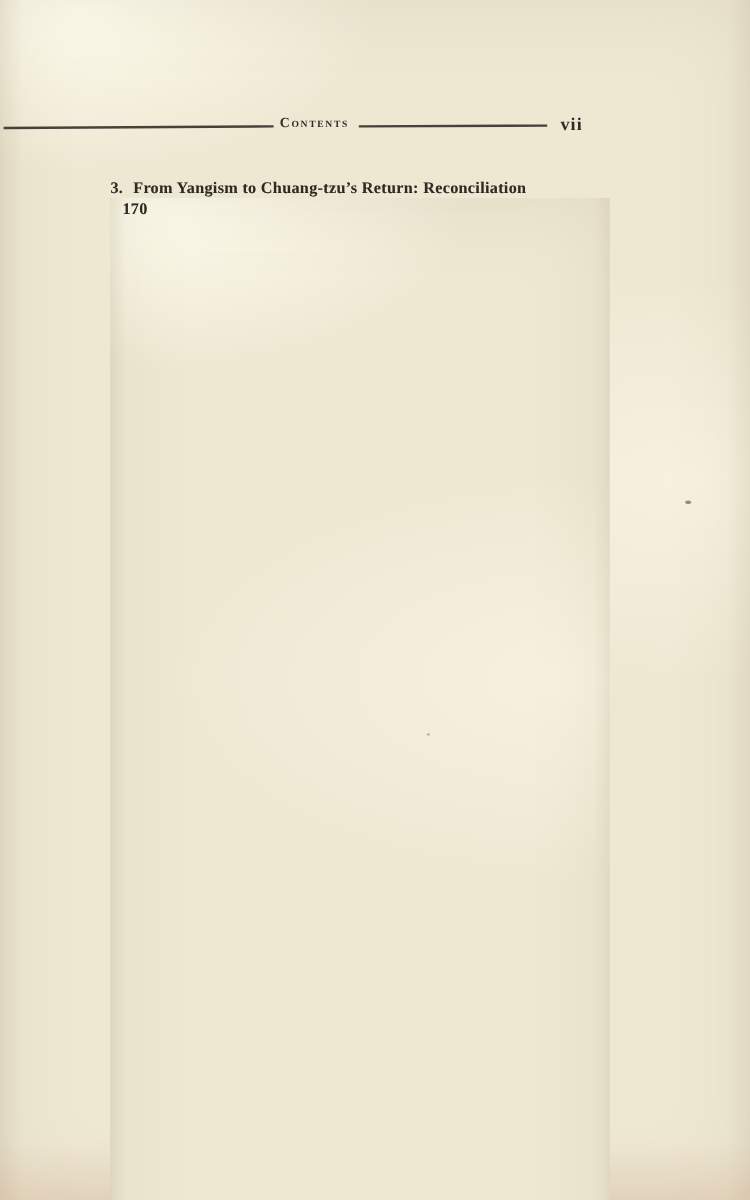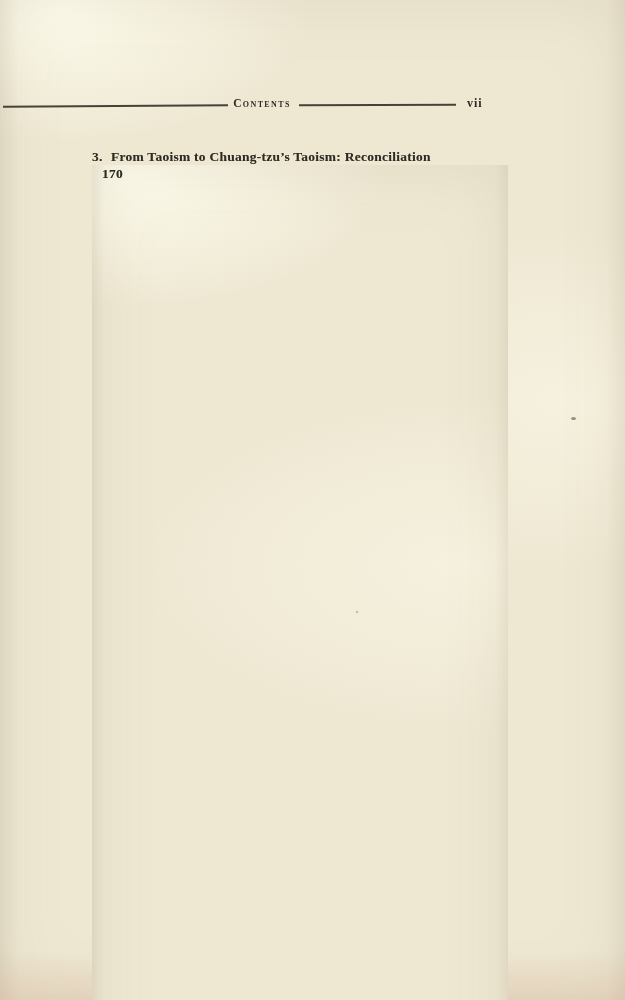--- a/index.html
+++ b/index.html
@@ -17,21 +17,21 @@
   }
   
   .running-head{position:absolute;left:0;top:96px;width:612px;height:20px;color:var(--ink,#33302a);}
   .rule{position:absolute;height:2px;background:var(--rule,#45423a);}
   .rule-left{left:3px;top:9px;width:225px;transform:rotate(-0.35deg);}
   .rule-right{left:299px;top:8px;width:157px;transform:rotate(-0.2deg);}
   .head-title{
     position:absolute;left:229px;top:1px;width:66px;text-align:center;
     font-variant:small-caps;font-weight:700;font-size:11.5px;letter-spacing:1.4px;
   }
-  .folio{position:absolute;left:467px;top:0;font-size:12px;font-weight:700;letter-spacing:1px;}
+  .folio{position:absolute;left:467px;top:0;font-size:15px;font-weight:700;letter-spacing:1px;}
   
   .toc{
     position:absolute;left:92px;top:148px;width:416px;
     color:var(--ink2,#3a3730);font-size:13.2px;line-height:16.6px;letter-spacing:0.1px;
     text-shadow:0 0 0.5px rgba(60,54,44,0.35);
   }
   .block{margin:0;}
   .chapter-block{margin-top:18px;}
   .chapter-block:first-child{margin-top:0;}
   .row{display:flex;align-items:baseline;}
@@ -50,21 +50,21 @@
   <div class="running-head">
     <span class="rule rule-left"></span>
     <span class="head-title">Contents</span>
     <span class="rule rule-right"></span>
     <span class="folio">vii</span>
   </div>
   <div class="toc" id="toc">
       <div class="block chapter-block">
         <div class="row chap">
           <span class="num">3.</span>
-          <span class="txt"><span>From Taoism to Chuang-tzu’s Taoism: Reconciliation</span></span>
+          <span class="txt"><span>From Yangism to Chuang-tzu’s Return: Reconciliation</span></span>
         </div>
         <div class="row chap">
           <span class="page">170</span>
         </div>
       </div>
     </div>
   <div class="speck s1"></div>
   <div class="speck s2"></div>
 </div>
 

